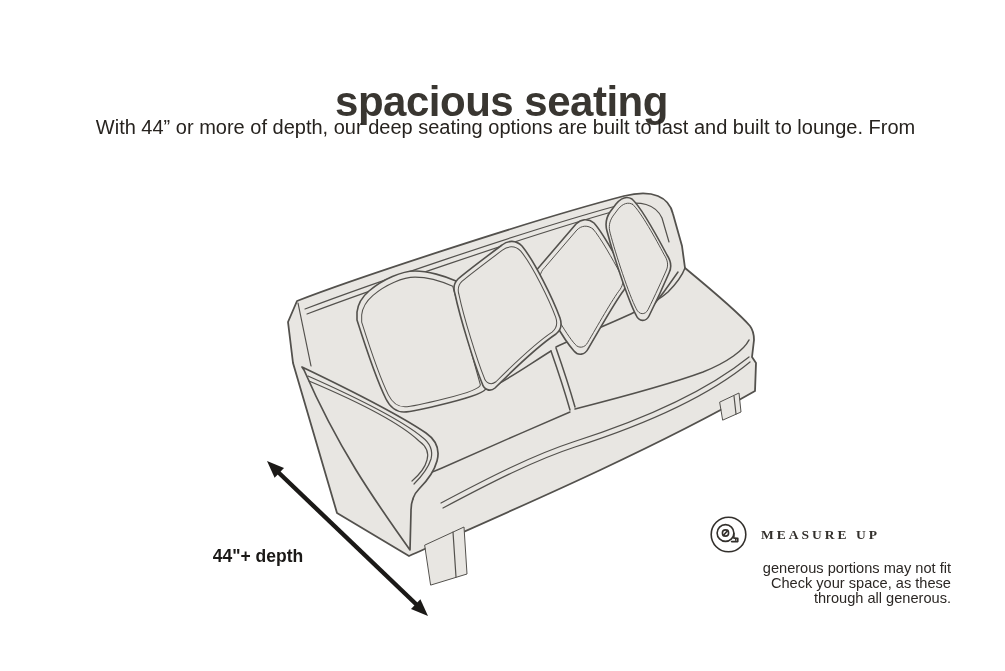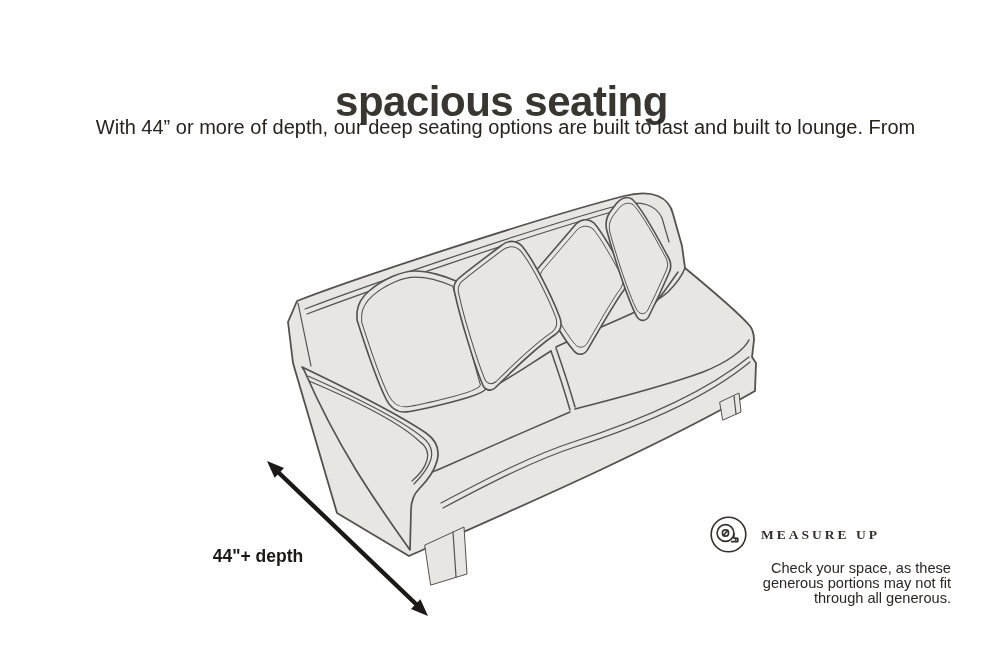--- a/index.html
+++ b/index.html
@@ -180,19 +180,19 @@
         <circle cx="20.5" cy="20.5" r="17.3"></circle>
         <circle cx="17.5" cy="19" r="8.4"></circle>
         <circle cx="17.5" cy="19" r="3.1"></circle>
         <line x1="15.3" y1="21.6" x2="19.7" y2="16.4"></line>
         <path d="M25.9,19.5 L25.9,24.3 L29.8,24.3 L29.8,27.6 L23.6,27.6"></path>
         <line x1="27.8" y1="24.3" x2="27.8" y2="26.2"></line>
       </svg>
       <div class="measure-title">MEASURE UP</div>
     </div>
     <div class="measure-note">
+      <div>generous portions may not fit</div>
       <div>Check your space, as these</div>
-      <div>generous portions may not fit</div>
       <div>through all generous.</div>
     </div>
   </div>
 
 </div>
 
 </body></html>

